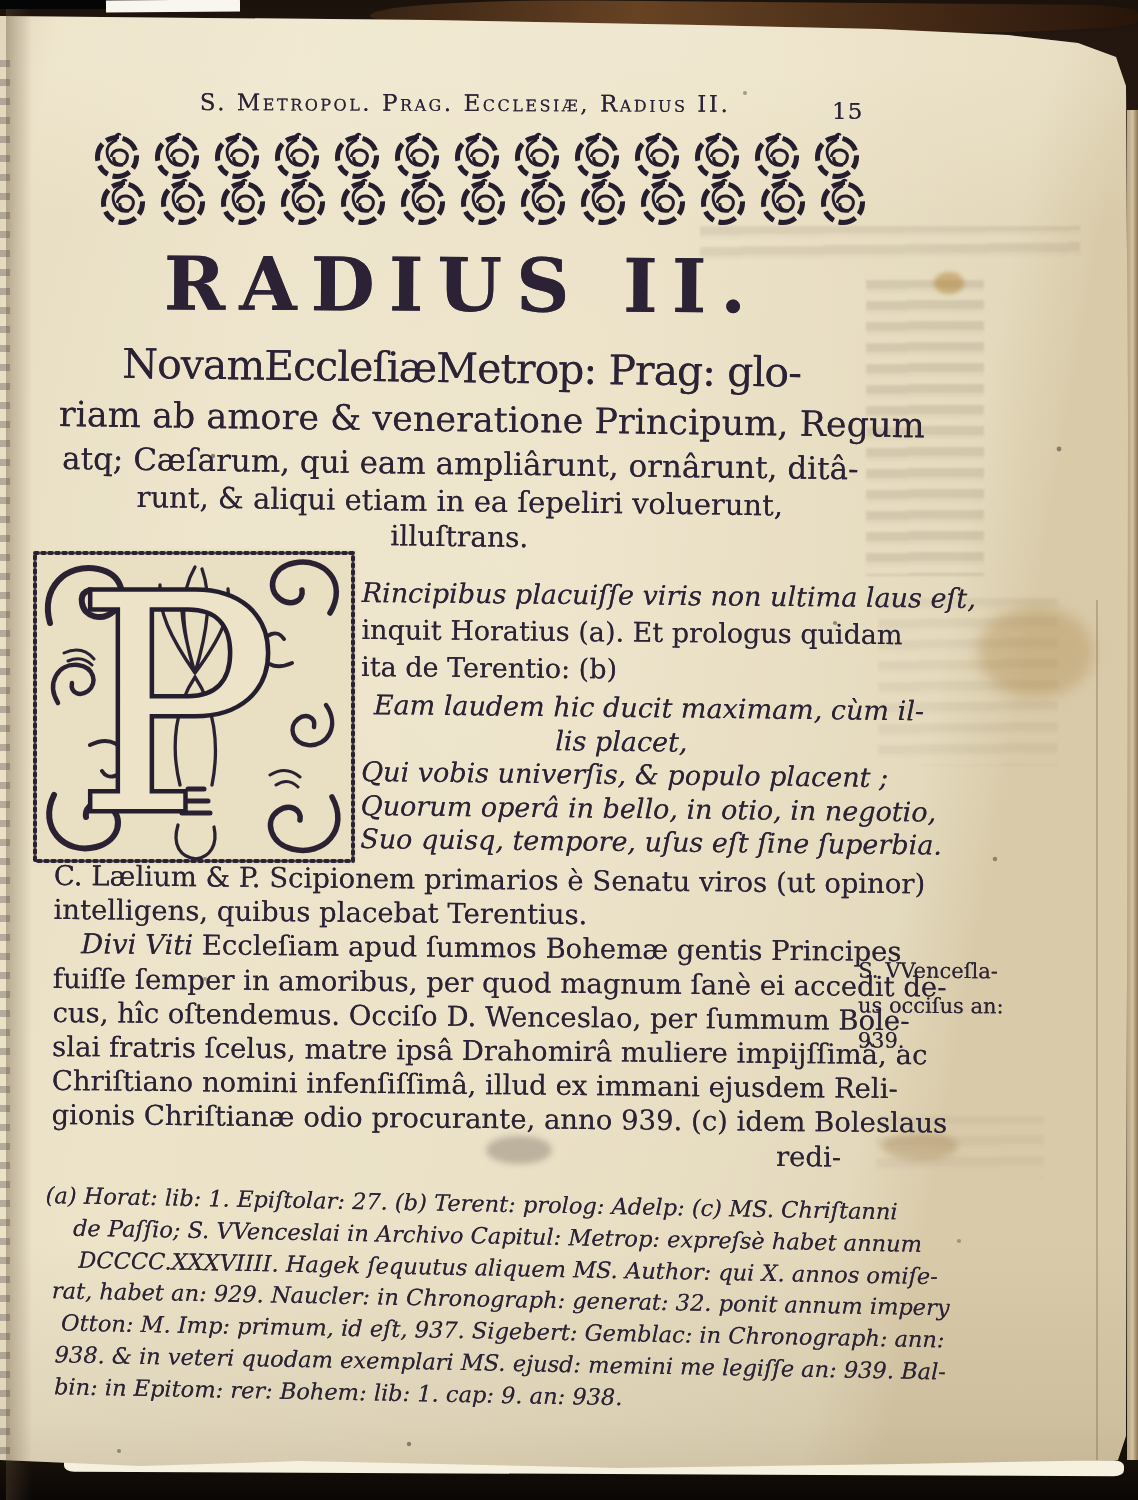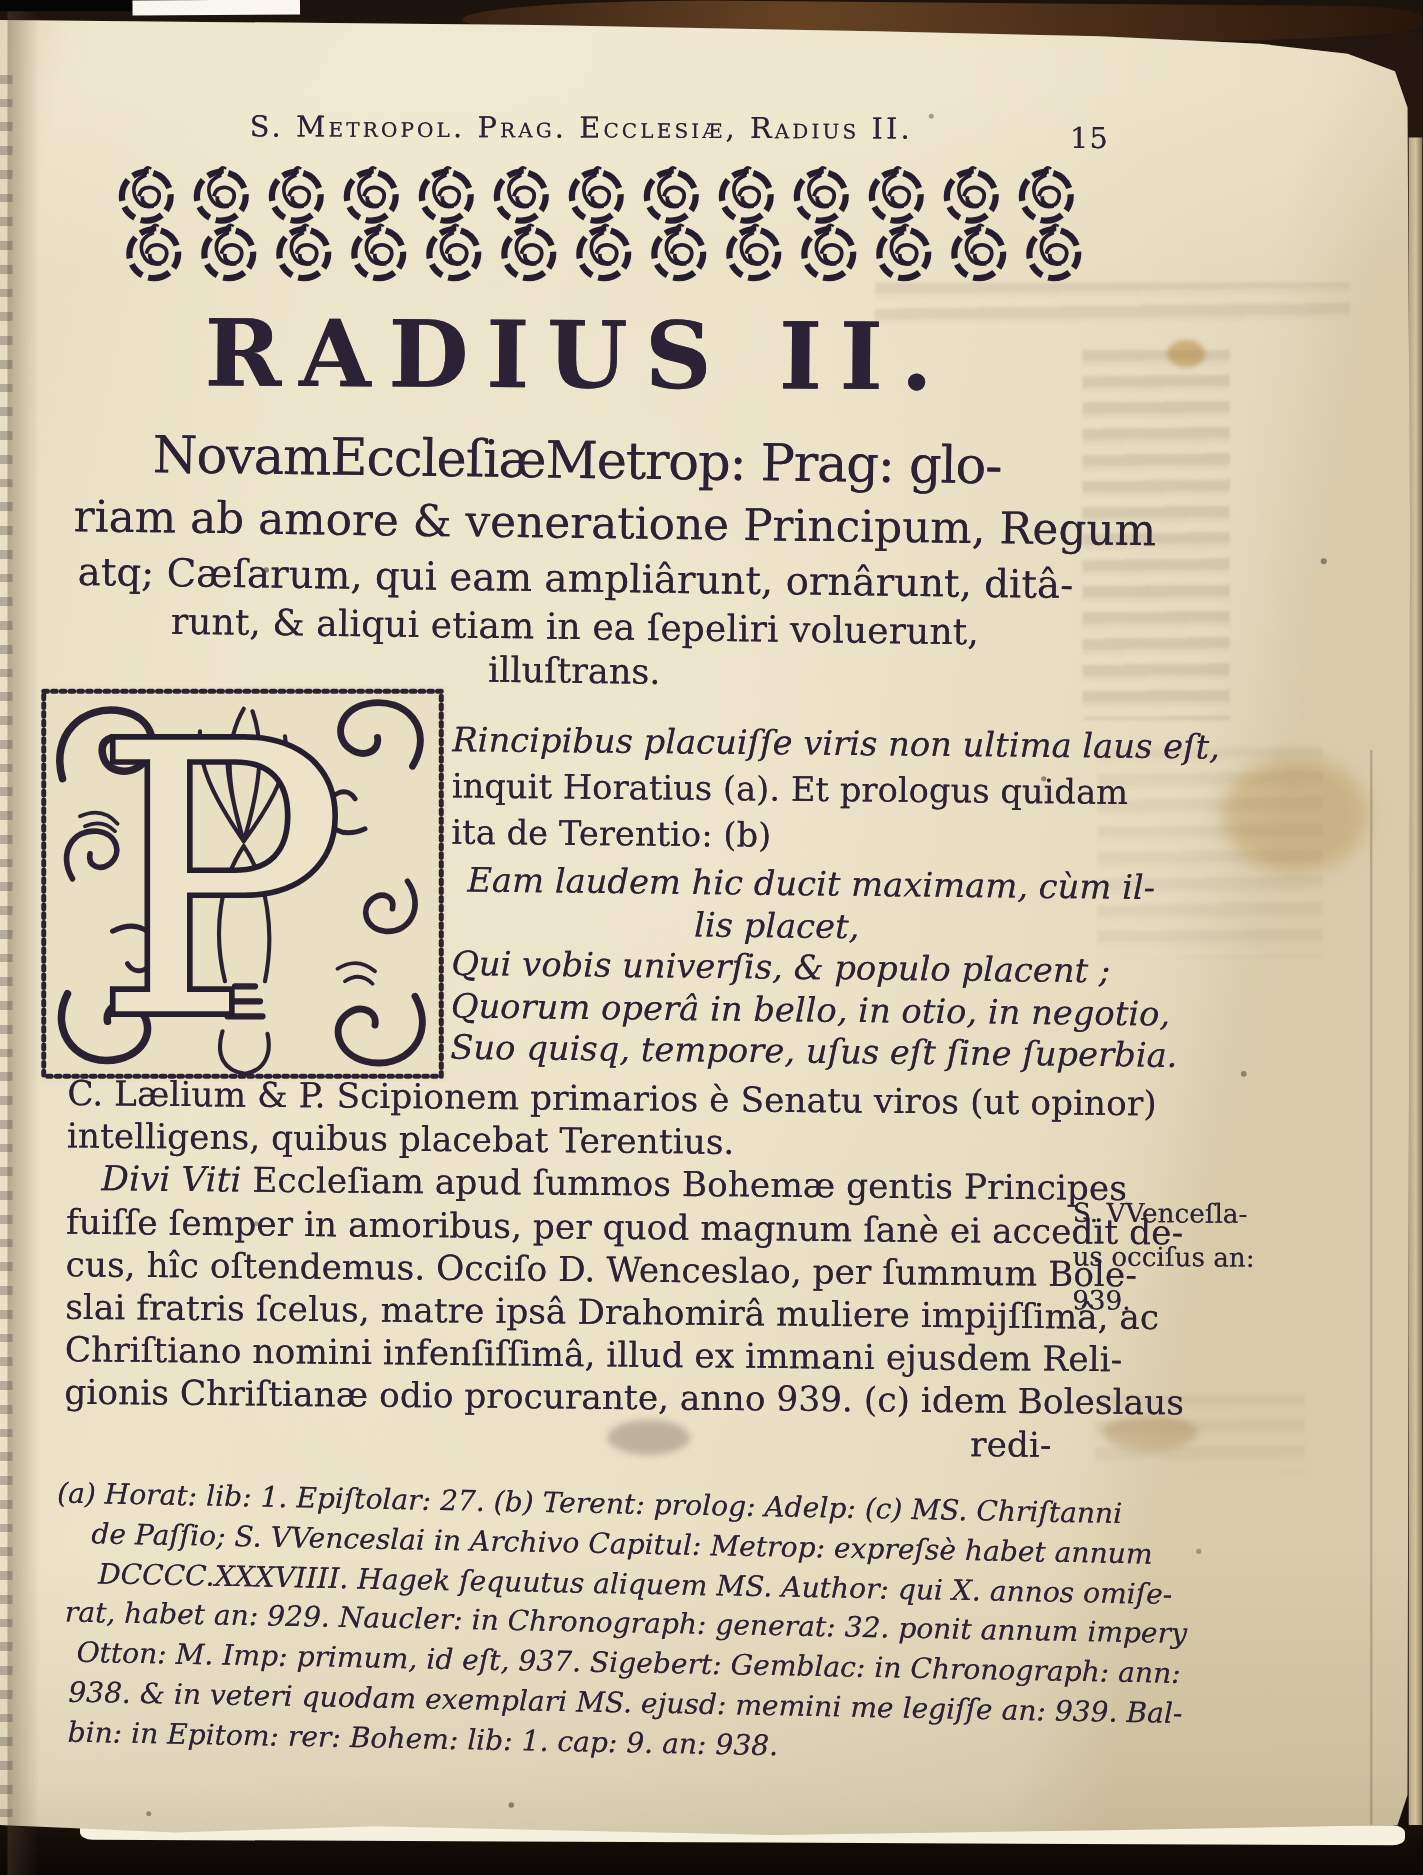--- a/index.html
+++ b/index.html
@@ -51,21 +51,21 @@
           box-shadow:212px 455px 0 1.2px rgba(55,44,38,.55),1058px 448px 0 1.4px rgba(55,44,38,.5),
           834px 622px 0 1.1px rgba(55,44,38,.5),994px 858px 0 1.3px rgba(55,44,38,.45),
           204px 978px 0 1px rgba(55,44,38,.4),408px 1443px 0 1.2px rgba(55,44,38,.5),
           118px 1450px 0 1px rgba(55,44,38,.45),744px 92px 0 1px rgba(55,44,38,.4),
           958px 1240px 0 1.1px rgba(55,44,38,.35),302px 700px 0 1px rgba(55,44,38,.3);}
   
   .abs{position:absolute;white-space:nowrap;z-index:5;}
   .ink{color:#2b2335;text-shadow:0 0 .5px rgba(43,35,53,.75);}
   #running-title{left:140px;top:90px;width:650px;text-align:center;font-size:23px;
                  font-variant-caps:small-caps;letter-spacing:2.5px;transform:rotate(.2deg);}
-  #page-number{left:832px;top:98px;font-size:23px;letter-spacing:1px;margin-left:24px;}
+  #page-number{left:832px;top:98px;font-size:23px;letter-spacing:1px;}
   #ornament-band{left:88px;top:131px;z-index:5;}
   #chapter-title{left:128px;top:242px;width:668px;text-align:center;font-size:74px;font-weight:bold;
                  letter-spacing:14px;transform:rotate(.3deg);}
   #subtitle{left:60px;top:336px;width:804px;text-align:center;transform:rotate(.75deg);transform-origin:left top;}
   .sub1{font-size:41px;line-height:54px;letter-spacing:-1px;}
   .sub2{font-size:35px;line-height:48px;}
   .sub3{font-size:31px;line-height:40px;}
   .sub4{font-size:29px;line-height:37px;}
   .sub5{font-size:28px;line-height:34px;}
   #drop-cap{left:28px;top:543px;width:334px;height:330px;z-index:5;}

